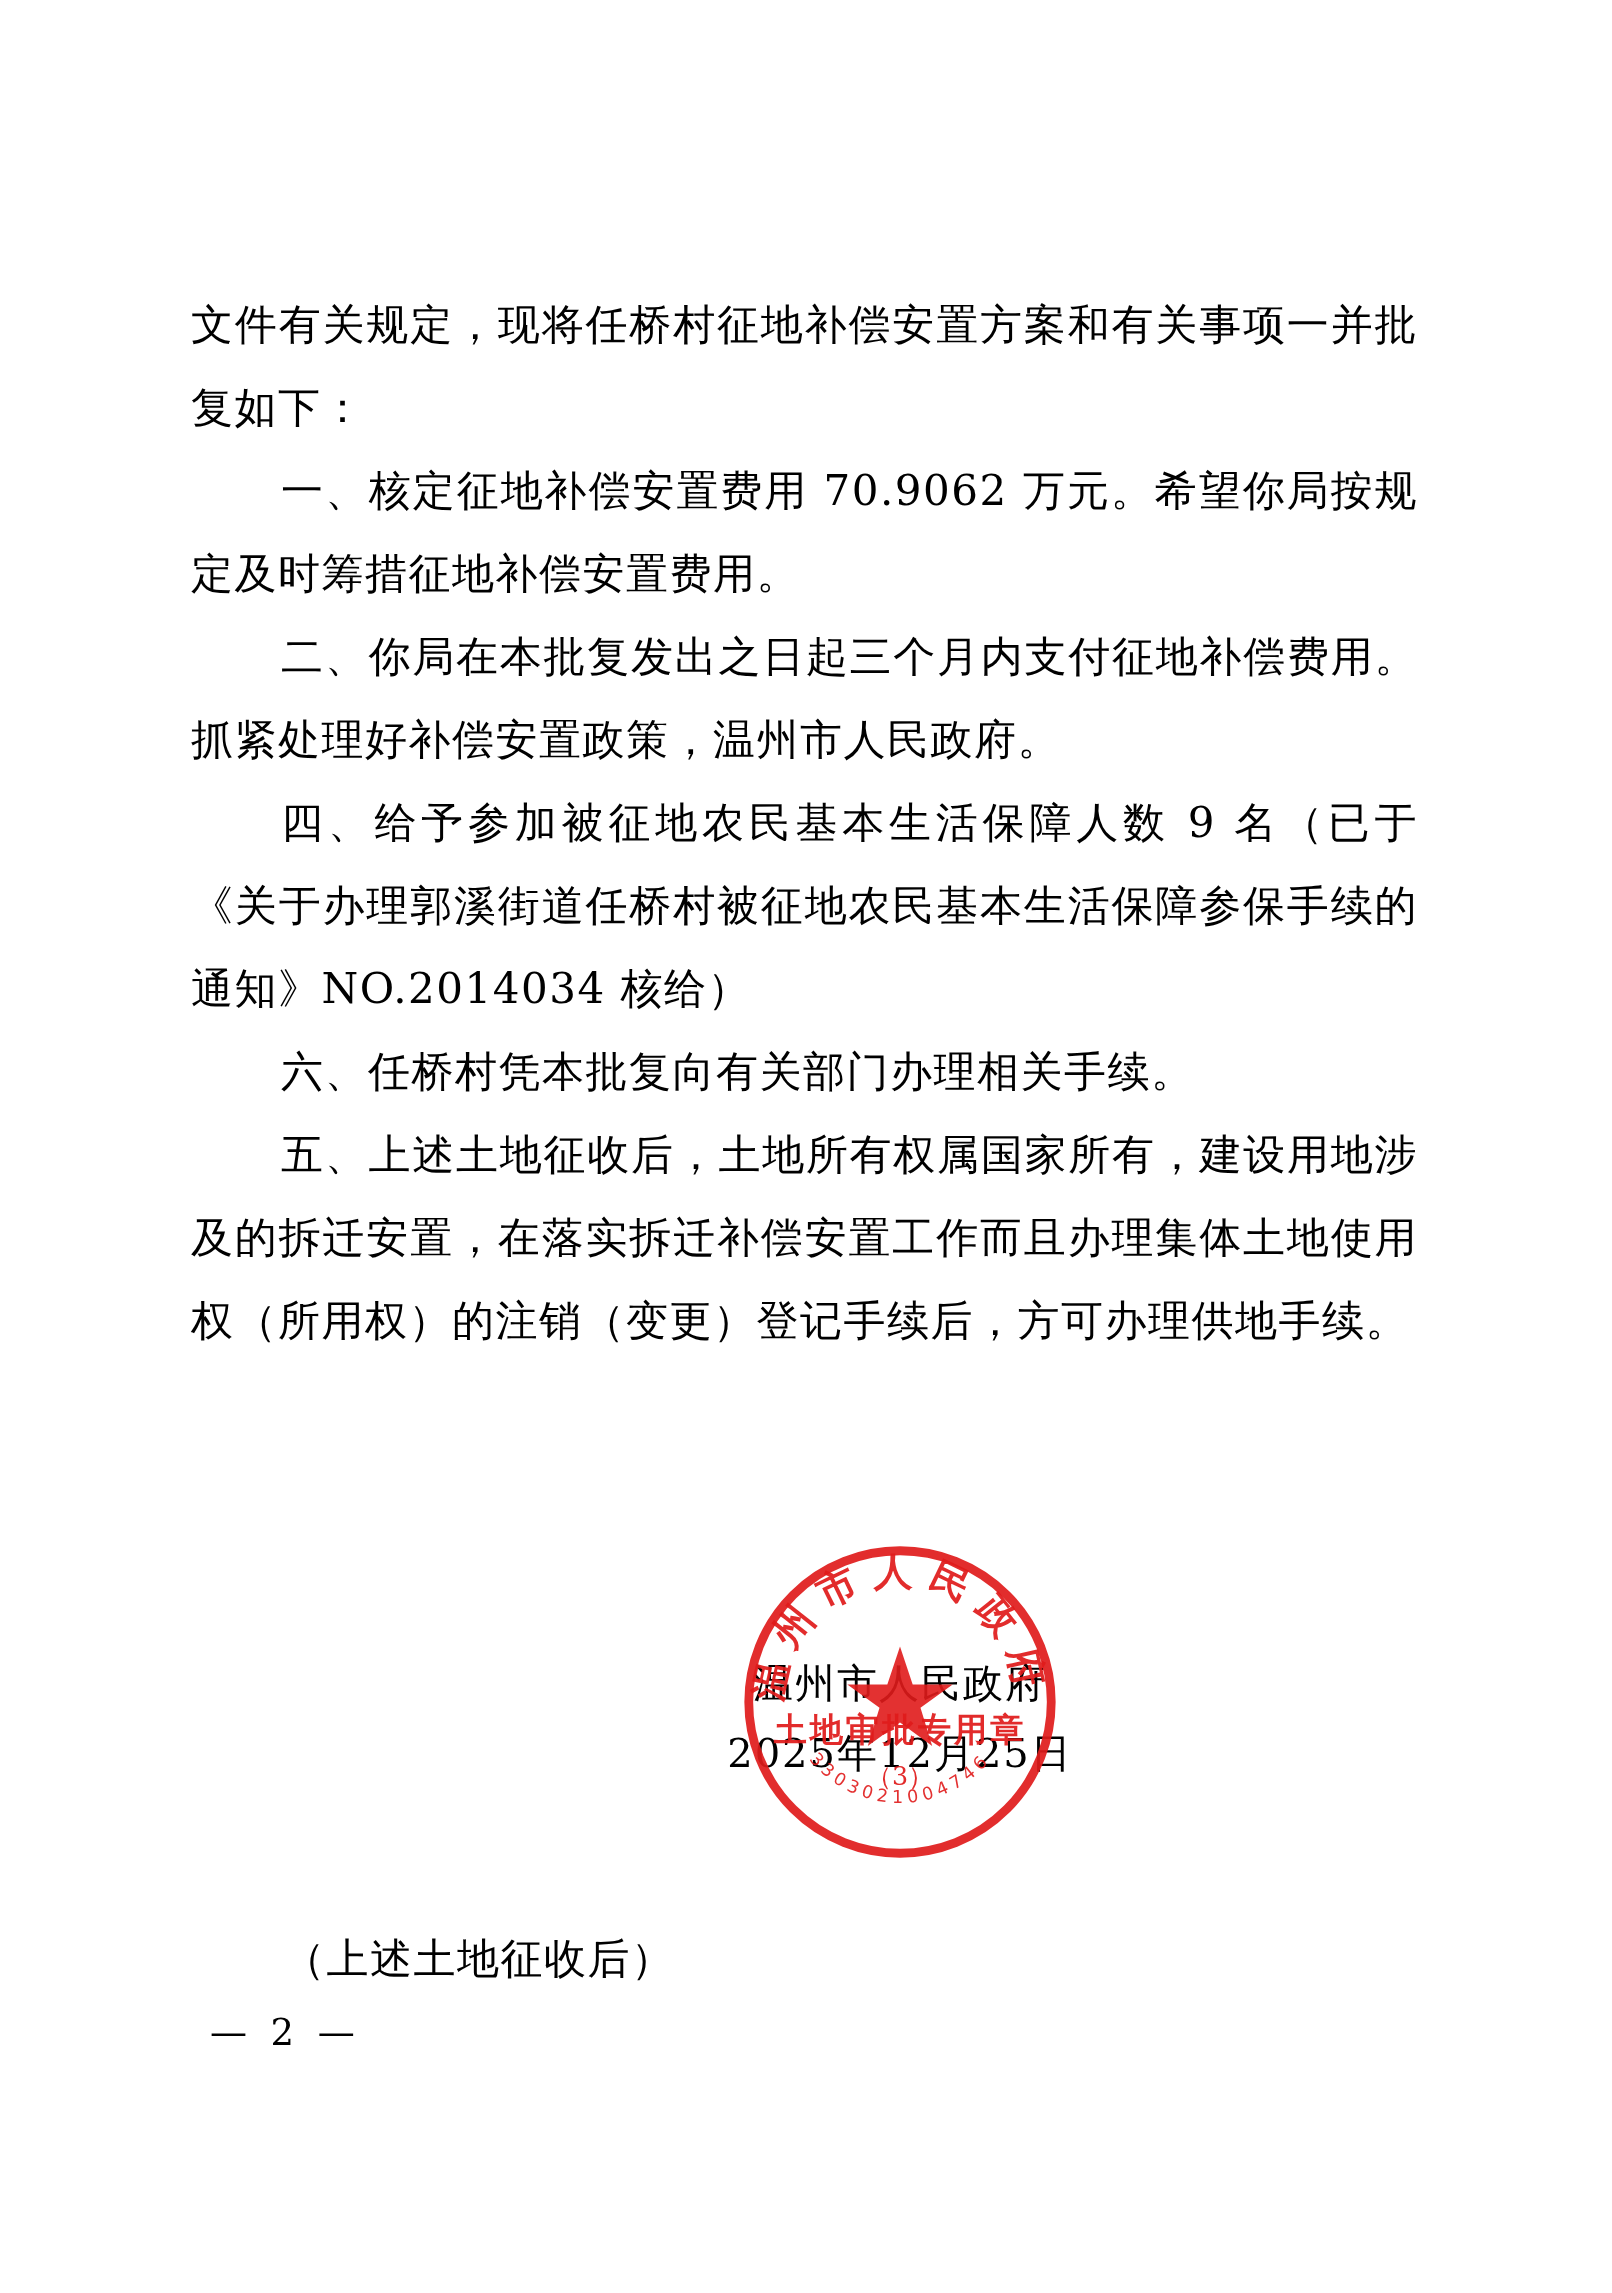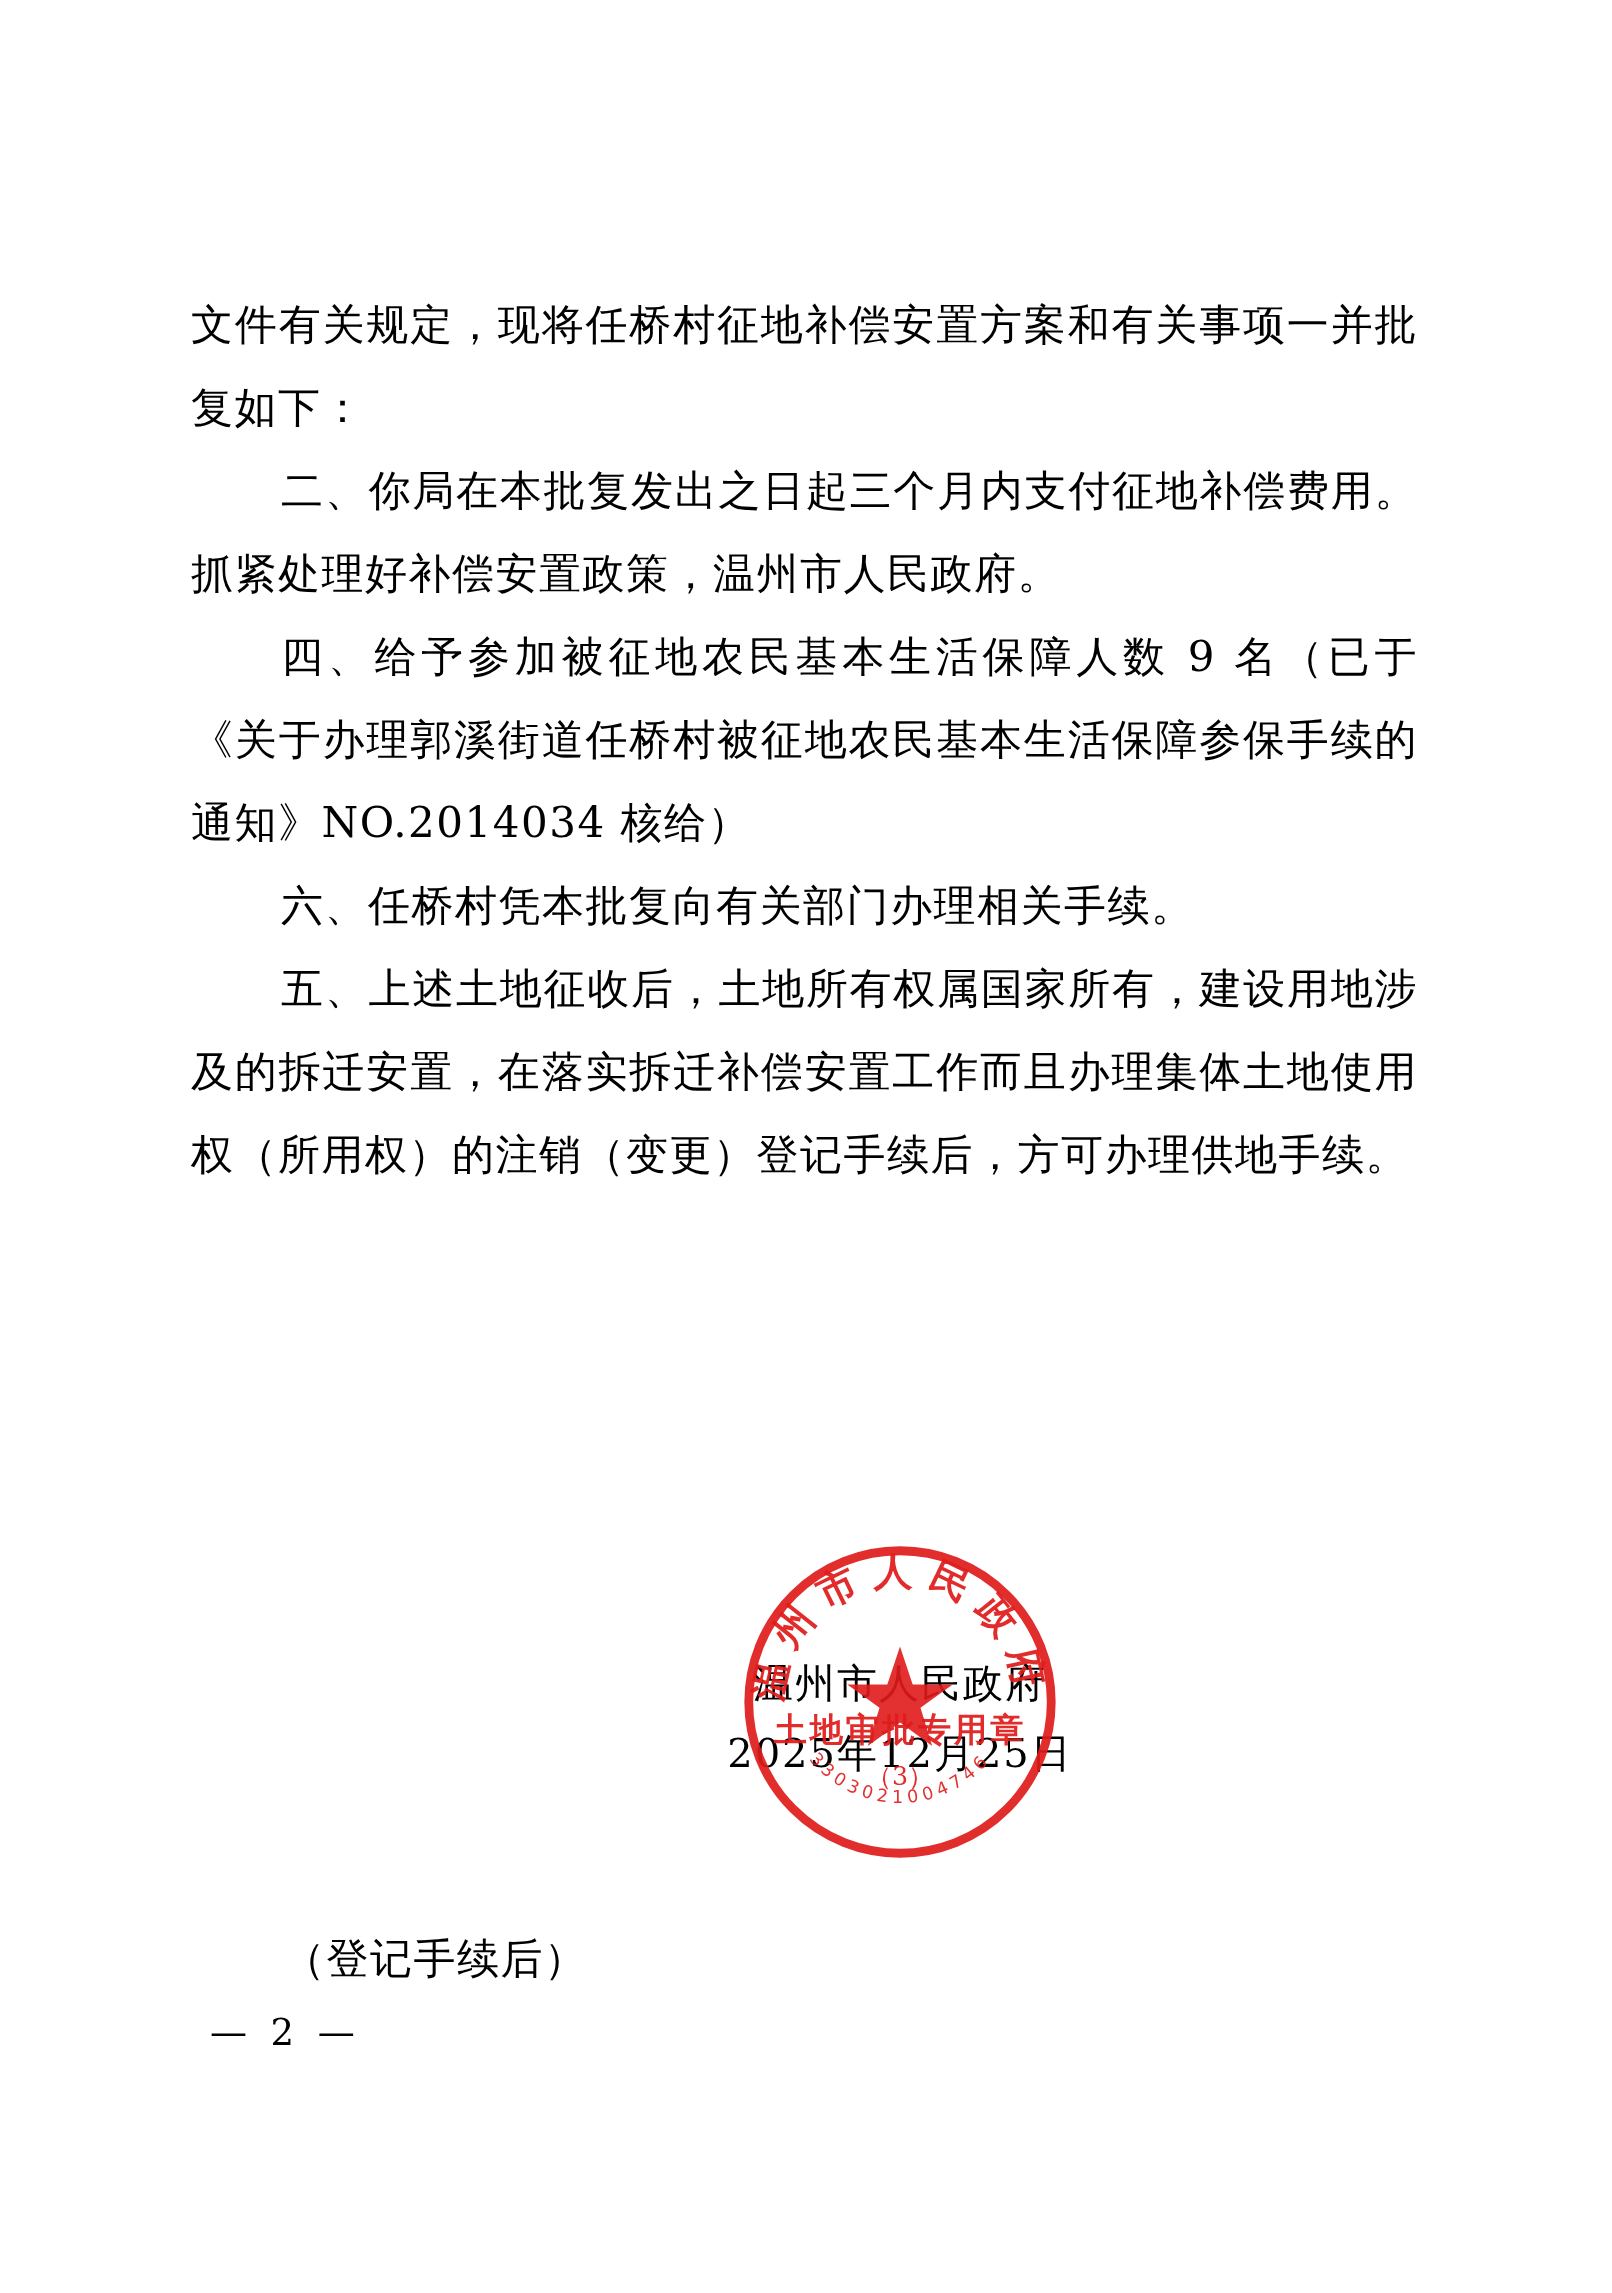--- a/index.html
+++ b/index.html
@@ -81,20 +81,21 @@
     letter-spacing: 5.9px;
   }
 </style>
 </head>
 <body>
 
 <div class="page">
 
   <div class="body-text">
     <p class="para">文件有关规定，现将任桥村征地补偿安置方案和有关事项一并批复如下：</p>
+    <p class="para indent">一、核定征地补偿安置费用 70.9062 万元。希望你局按规定及时筹措征地补偿安置费用。</p>
     <p class="para indent">二、你局在本批复发出之日起三个月内支付征地补偿费用。抓紧处理好补偿安置政策，温州市人民政府。</p>
     <p class="para indent">四、给予参加被征地农民基本生活保障人数 9 名（已于《关于办理郭溪街道任桥村被征地农民基本生活保障参保手续的通知》NO.2014034 核给）</p>
     <p class="para indent">六、任桥村凭本批复向有关部门办理相关手续。</p>
     <p class="para indent">五、上述土地征收后，土地所有权属国家所有，建设用地涉及的拆迁安置，在落实拆迁补偿安置工作而且办理集体土地使用权（所用权）的注销（变更）登记手续后，方可办理供地手续。</p>
   </div>
 
   <div class="sign-block">
     <div class="sign-line">温州市人民政府</div>
     <div class="sign-line">2025年12月25日</div>
 
@@ -109,17 +110,17 @@
       </text>
       <text font-family="'DejaVu Sans', sans-serif" font-size="18" fill="#e01b1b" opacity="0.9" letter-spacing="5">
         <textPath href="#sealArcBottom" startOffset="50%" text-anchor="middle">3303021004746</textPath>
       </text>
       <polygon points="165,108 178,147 219,147 186,171 198,210 165,186 132,210 144,171 111,147 152,147" fill="#e01b1b" opacity="0.9"></polygon>
       <text x="165" y="205" text-anchor="middle" font-family="'DejaVu Serif', serif" font-size="34" font-weight="bold" fill="#e01b1b" opacity="0.93" letter-spacing="3">土地审批专用章</text>
       <text x="165" y="250" text-anchor="middle" font-family="'DejaVu Serif', serif" font-size="26" fill="#e01b1b" opacity="0.93">（3）</text>
     </svg>
   </div>
 
-  <div class="public-note">（登记手续后）</div>
+  <div class="public-note">（上述土地征收后）</div>
   <div class="page-number">— 2 —</div>
 
 </div>
 
 
 </body></html>

